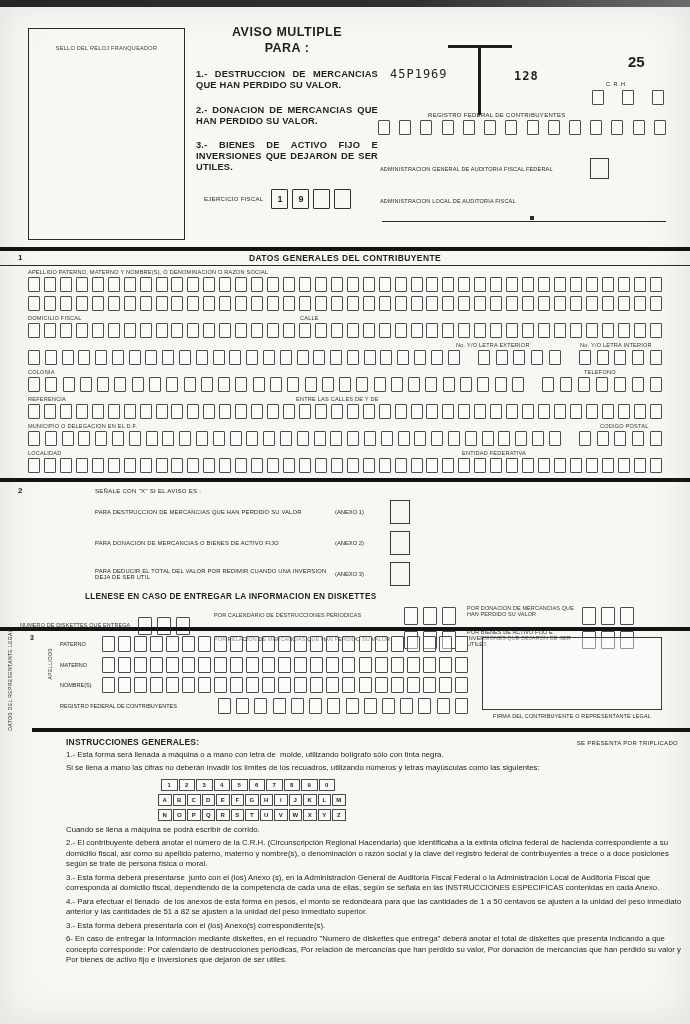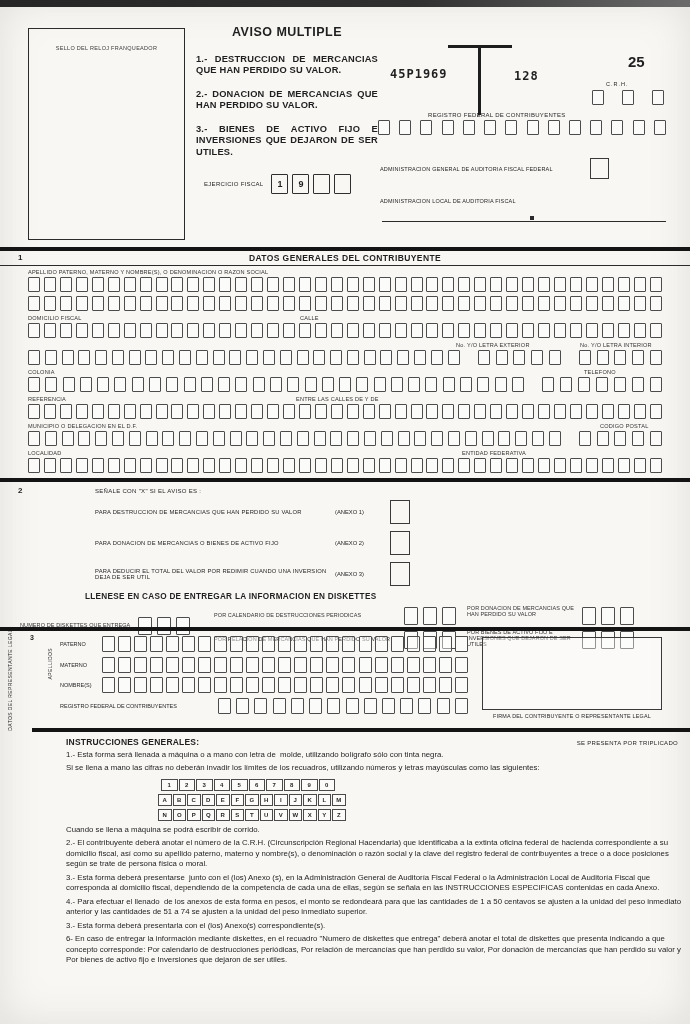--- a/index.html
+++ b/index.html
@@ -18,21 +18,21 @@
   .form-title { text-align:center; font-weight:bold; font-size:12.5px; letter-spacing:.5px; line-height:1.25; }
   .purpose { font-weight:bold; font-size:9.3px; line-height:1.2; text-align:justify; margin-top:13px; letter-spacing:.2px; }
   .ejercicio { display:flex; align-items:center; margin-top:16px; margin-left:8px; }
   .ejercicio .lbl { font-size:6px; letter-spacing:.3px; margin-right:8px; }
   .vbox { width:17px; height:20px; border:1.5px solid #2e2e2e; border-radius:1px; margin-right:4px;
           display:inline-flex; align-items:center; justify-content:center; font-size:9px; font-weight:bold; }
 
   .hdr-right { position:absolute; left:372px; top:8px; width:300px; height:222px; }
   .regmark-h { position:absolute; left:76px; top:30px; width:64px; height:3px; background:#1d1d1d; }
   .regmark-v { position:absolute; left:106px; top:30px; width:3px; height:70px; background:#1d1d1d; }
-  .folio { position:absolute; left:18px; top:52px; font-family:"DejaVu Sans Mono", monospace; font-weight:bold; font-size:12px; letter-spacing:1px; }
+  .folio { position:absolute; left:18px; top:52px; font-family:"DejaVu Sans Mono", monospace; font-weight:normal; font-size:12px; letter-spacing:1px; }
   .batch { position:absolute; left:142px; top:54px; font-family:"DejaVu Sans Mono", monospace; font-weight:bold; font-size:12px; letter-spacing:1px; }
   .formnum { position:absolute; left:256px; top:38px; font-weight:bold; font-size:15px; }
   .crh-lbl { position:absolute; left:234px; top:66px; font-size:5.5px; letter-spacing:1px; }
   .crh-row { position:absolute; left:220px; top:75px; width:72px; }
   .rfc-lbl { position:absolute; left:56px; top:97px; font-size:6px; letter-spacing:.3px; }
   .rfc-row { position:absolute; left:6px; top:105px; width:288px; }
   .admin-gen { position:absolute; left:8px; top:151px; font-size:5.5px; letter-spacing:.2px; }
   .admin-box { position:absolute; left:218px; top:143px; width:19px; height:21px; border:1.2px solid #3a3a3a; }
   .admin-loc { position:absolute; left:8px; top:183px; font-size:5.5px; letter-spacing:.2px; }
   .sig-line { position:absolute; left:10px; top:206px; width:284px; height:1px; background:#2b2b2b; }
@@ -103,20 +103,21 @@
   <div class="top-strip"></div>
 
   <div class="hdr">
     <div class="stamp-box">
       <span>SELLO DEL RELOJ FRANQUEADOR</span>
     </div>
 
     <div class="title-col">
       <div class="form-title">
         <div>AVISO MULTIPLE</div>
+        <div>PARA :</div>
       </div>
       <p class="purpose">1.-  DESTRUCCION  DE  MERCANCIAS QUE HAN PERDIDO SU VALOR.</p>
       <p class="purpose">2.-  DONACION  DE  MERCANCIAS QUE HAN PERDIDO SU VALOR.</p>
       <p class="purpose">3.-  BIENES  DE  ACTIVO  FIJO  E INVERSIONES  QUE  DEJARON  DE SER UTILES.</p>
       <div class="ejercicio">
         <span class="lbl">EJERCICIO FISCAL</span>
         <span class="vbox">1</span>
         <span class="vbox">9</span>
         <span class="vbox"></span>
         <span class="vbox"></span>
@@ -798,19 +799,19 @@
             <span class="cgcell">W</span>
             <span class="cgcell">X</span>
             <span class="cgcell">Y</span>
             <span class="cgcell">Z</span>
           </div>
         </div>
       <div>
           <p class="instr-p">Cuando se llena a máquina se podrá escribir de corrido.</p>
           <p class="instr-p">2.- El contribuyente deberá anotar el número de la C.R.H. (Circunscripción Regional Hacendaria) que identificaba a la extinta oficina federal de hacienda correspondiente a su domicilio fiscal, así como su apellido paterno, materno y nombre(s), o denominación o razón social y la clave del registro federal de contribuyentes a trece o a doce posiciones según se trate de persona física o moral.</p>
           <p class="instr-p">3.- Esta forma deberá presentarse  junto con el (los) Anexo (s), en la Administración General de Auditoría Fiscal Federal o la Administración Local de Auditoría Fiscal que  corresponda al domicilio fiscal, dependiendo de la competencia de cada una de ellas, según se señala en las INSTRUCCIONES ESPECIFICAS contenidas en cada Anexo.</p>
-          <p class="instr-p">4.- Para efectuar el llenado  de los anexos de esta forma en pesos, el monto se redondeará para que las cantidades de 1 a 50 centavos se ajusten a la unidad del peso inmediato anterior y las cantidades de 51 a 74 se ajusten a la unidad del peso inmediato superior.</p>
+          <p class="instr-p">4.- Para efectuar el llenado  de los anexos de esta forma en pesos, el monto se redondeará para que las cantidades de 1 a 50 centavos se ajusten a la unidad del peso inmediato anterior y las cantidades de 51 a 82 se ajusten a la unidad del peso inmediato superior.</p>
           <p class="instr-p">3.- Esta forma deberá presentarla con el (los) Anexo(s) correspondiente(s).</p>
           <p class="instr-p">6- En caso de entregar la información mediante diskettes, en el recuadro "Numero de diskettes que entrega" deberá anotar el total de diskettes que presenta indicando a que concepto corresponde: Por calendario de destrucciones periódicas, Por relación de mercancías que han perdido su valor, Por donación de mercancías que han perdido su valor y  Por bienes de activo fijo e Inversiones que dejaron de ser utiles.</p>
         </div>
     </div>
   </div>
 </div>
 
 </body></html>

